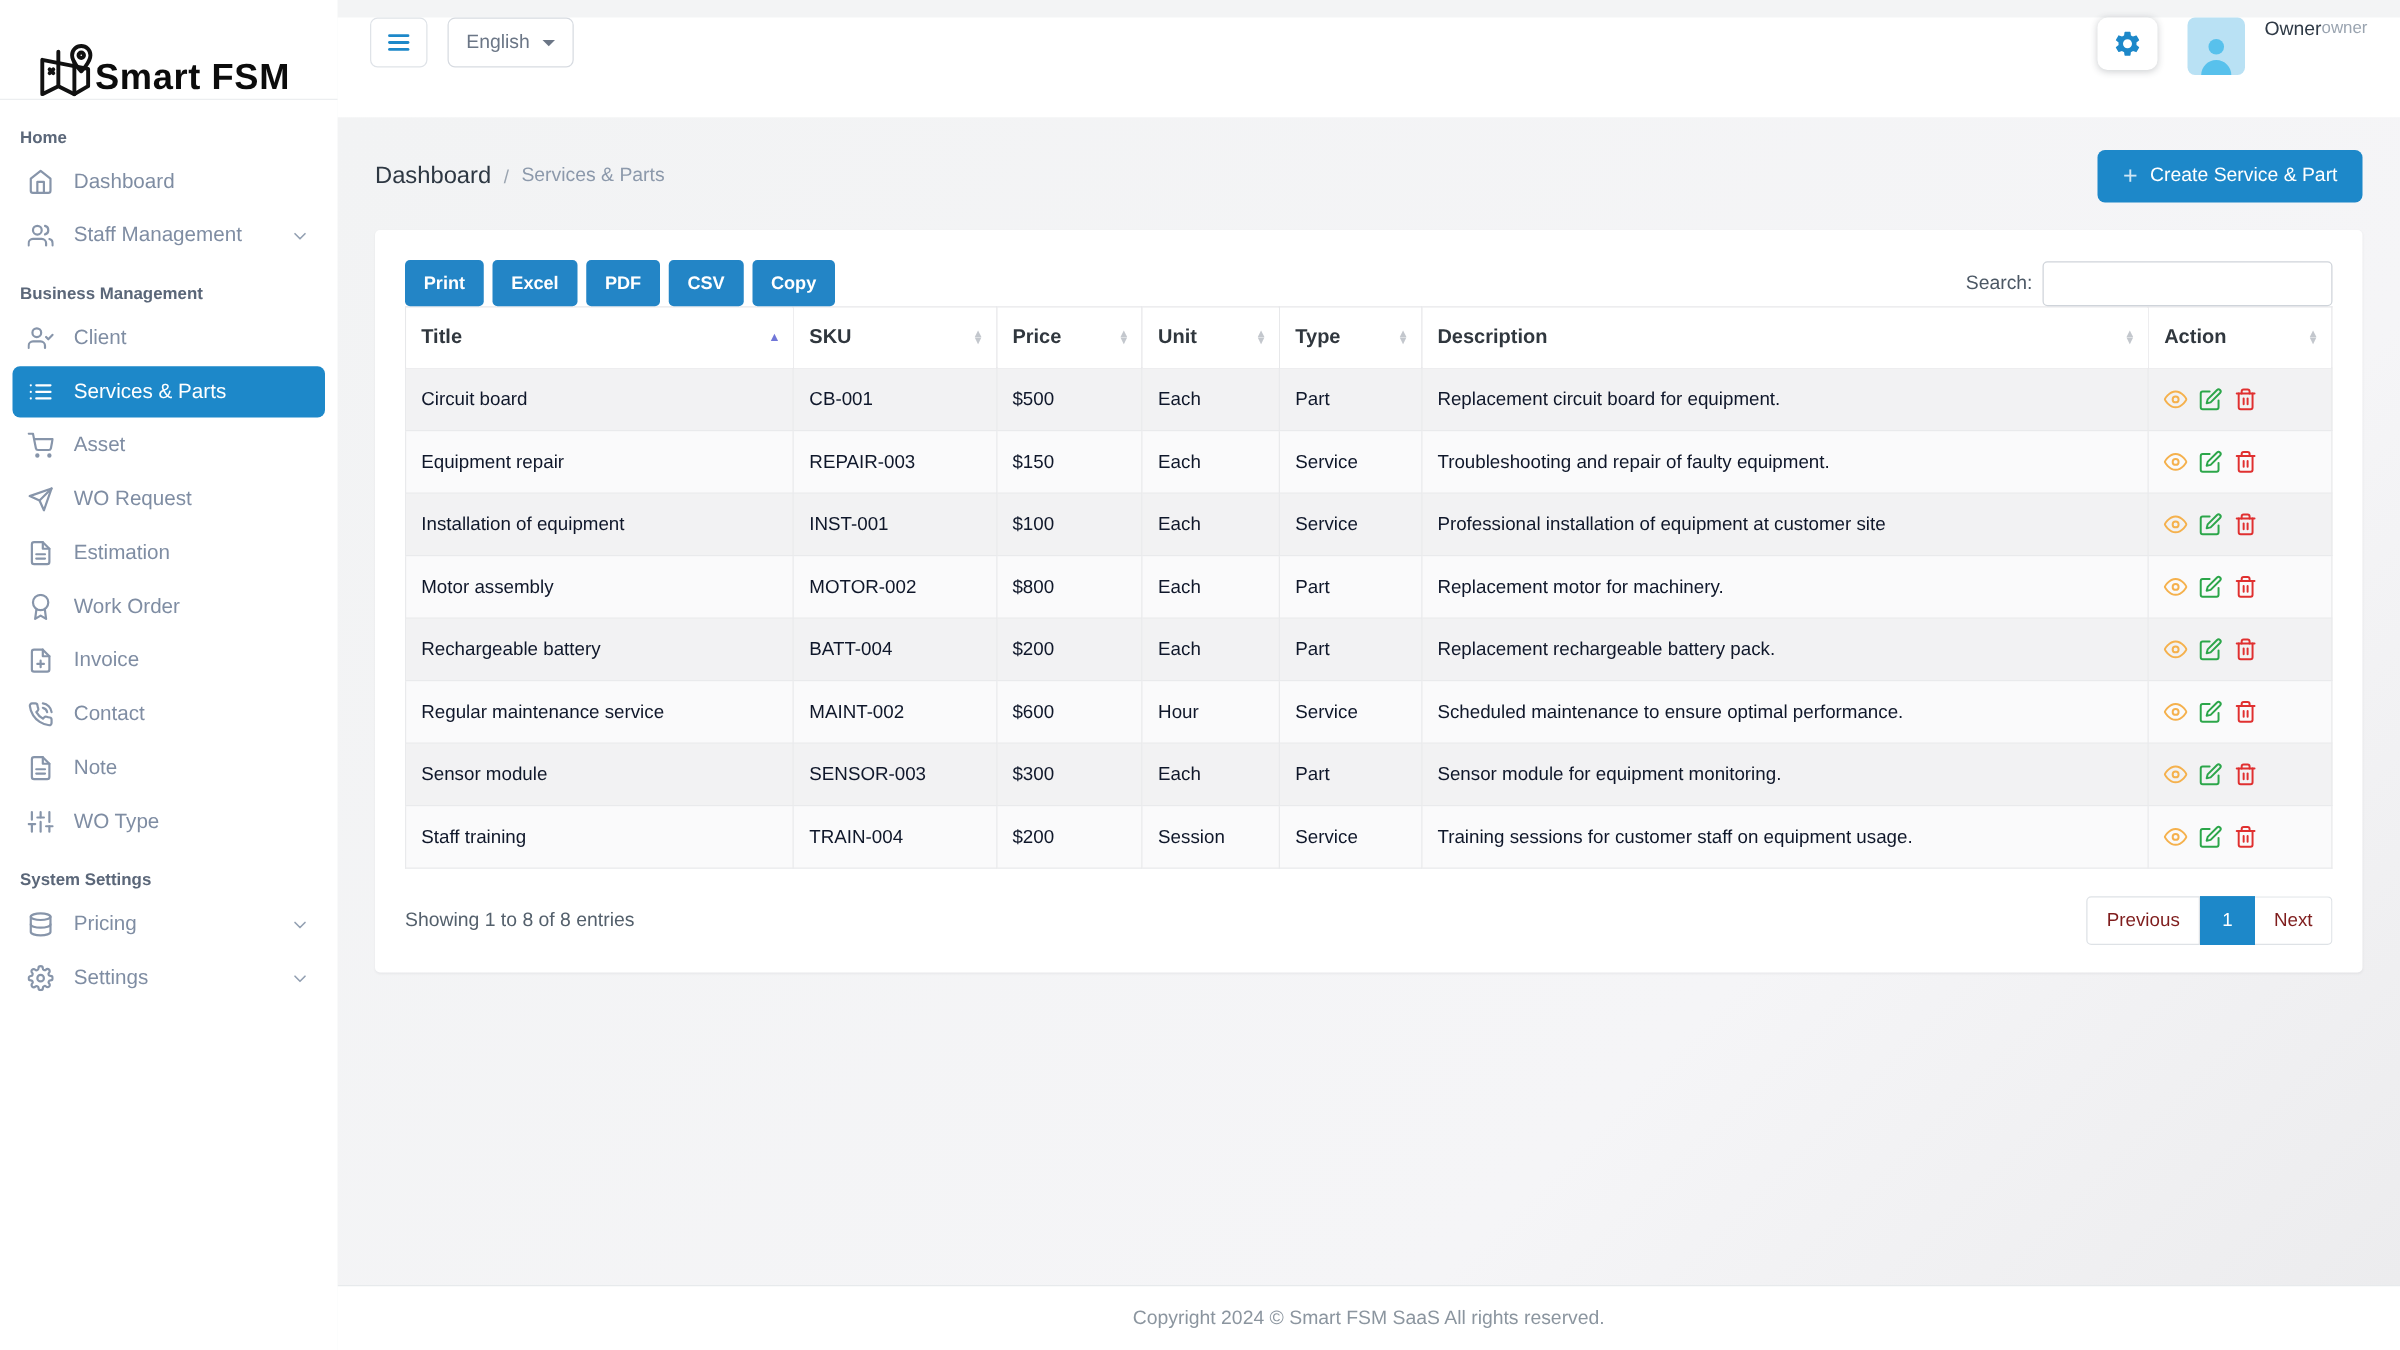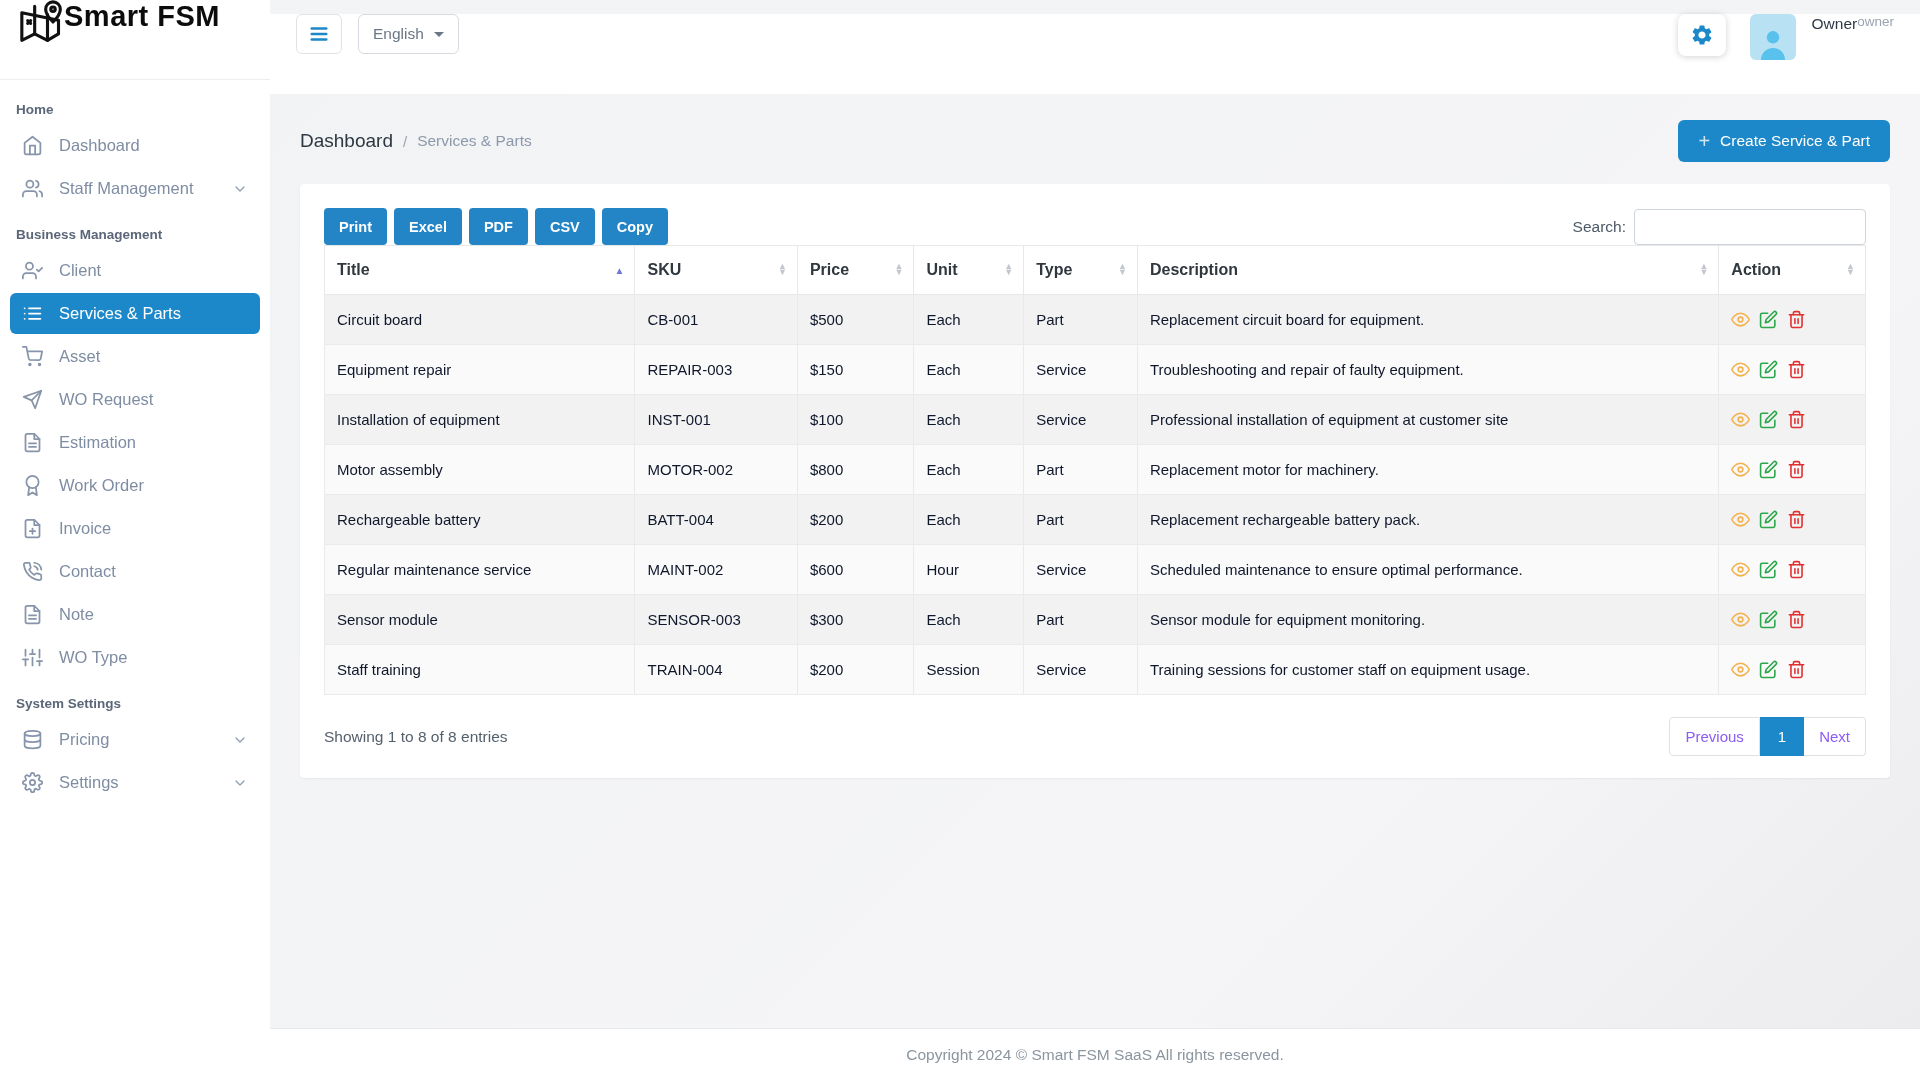--- a/index.html
+++ b/index.html
@@ -3,21 +3,21 @@
 <meta charset="utf-8">
 <style>
   * { margin:0; padding:0; box-sizing:border-box; }
   html,body { width:1920px; height:1080px; overflow:hidden; }
   body { font-family:"Liberation Sans", sans-serif; background:#f3f4f5; }
 
   .app { display:flex; width:1920px; height:1080px; }
 
   
   .sidebar { width:270px; min-width:270px; background:#ffffff; height:1080px; z-index:5; }
-  .logo-area { height:80px; display:flex; align-items:flex-start; gap:0; padding:0 20px; border-bottom:1px solid #eceef0; }
+  .logo-area { height:80px; display:flex; align-items:flex-end; gap:0; padding:0 32px; border-bottom:1px solid #eceef0; }
   .logo-mark { width:44px; height:44px; color:#111; }
   .logo-text { font-size:29px; font-weight:800; color:#0c0c0c; letter-spacing:.5px; white-space:nowrap; }
   .nav { padding:6px 0 0 0; }
   .nav-section-label { font-size:13.5px; font-weight:bold; color:#5b6779; padding:16px 20px 6px 16px; }
   .nav-item { display:flex; align-items:center; gap:16px; margin:2px 10px; padding:10px 12px; border-radius:6px;
               color:#7f8da3; font-size:16.5px; cursor:pointer; position:relative; }
   .nav-item .ni-icon { width:21px; height:21px; color:#8795aa; flex:0 0 21px; display:flex; }
   .nav-item .ni-icon svg { width:21px; height:21px; }
   .nav-item.active { background:#1d88c9; color:#ffffff; }
   .nav-item.active .ni-icon { color:#ffffff; }
@@ -81,21 +81,21 @@
   .action-cell { display:flex; align-items:center; gap:9px; }
   .act-icon { width:19px; height:19px; display:flex; cursor:pointer; }
   .act-icon svg { width:19px; height:19px; }
   .act-view { color:#f5b14d; }
   .act-edit { color:#2ca64a; }
   .act-delete { color:#e03030; }
 
   .table-footer { display:flex; align-items:center; justify-content:space-between; margin-top:22px; }
   .entries-info { font-size:15.5px; color:#54606c; }
   .pagination { display:flex; }
-  .page-btn { height:39px; padding:0 15px; background:#fff; border:1px solid #dee2e6; color:#8b5cf6;
+  .page-btn { height:39px; padding:0 15px; background:#fff; border:1px solid #dee2e6; color:#7f1d1d;
               font-size:15px; display:flex; align-items:center; cursor:pointer; font-family:inherit; }
   .page-btn.prev { border-radius:4px 0 0 4px; }
   .page-btn.next { border-radius:0 4px 4px 0; border-left:none; }
   .page-btn.current { background:#1d88c9; border-color:#1d88c9; color:#fff; padding:0 17px; }
 
   .page-footer { height:52px; background:#fff; border-top:1px solid #e7eaec; display:flex; align-items:center;
                  justify-content:center; }
   .copyright { font-size:15.5px; color:#8b959f; }
 </style>
 </head>

